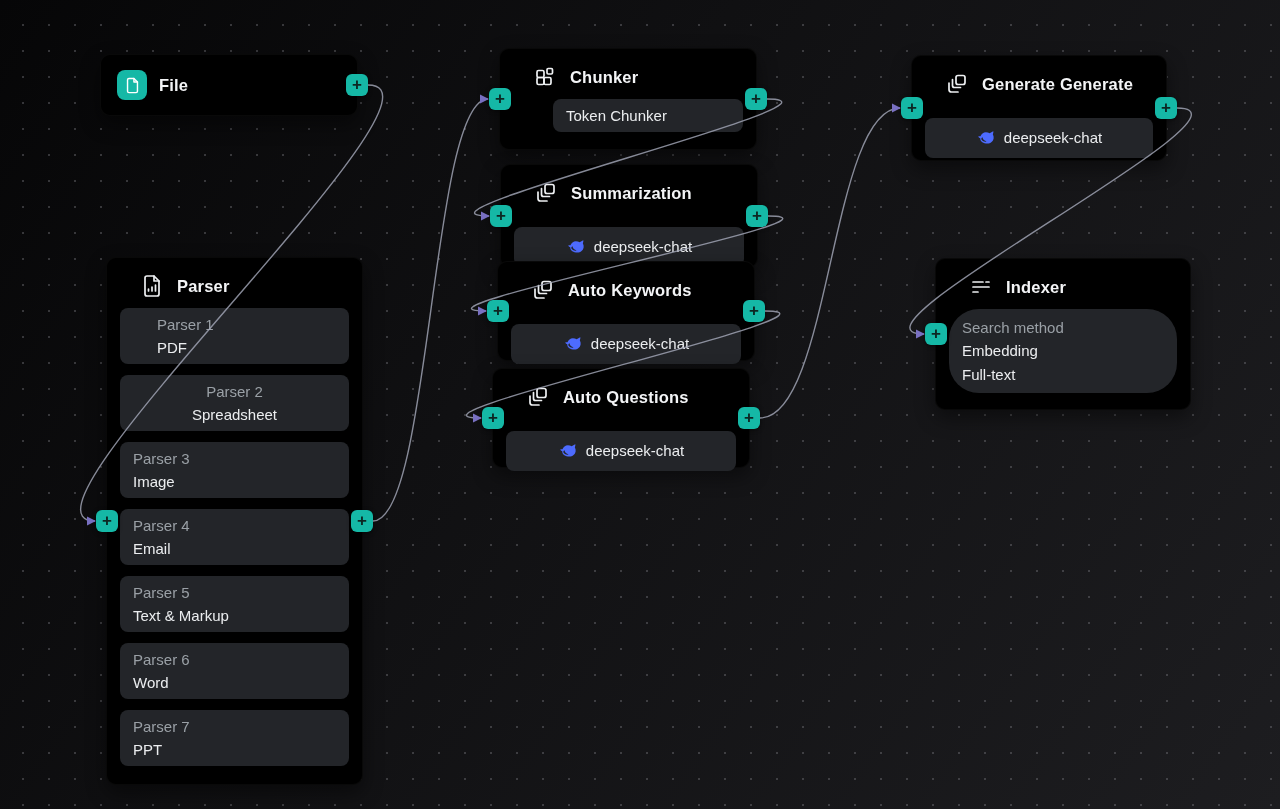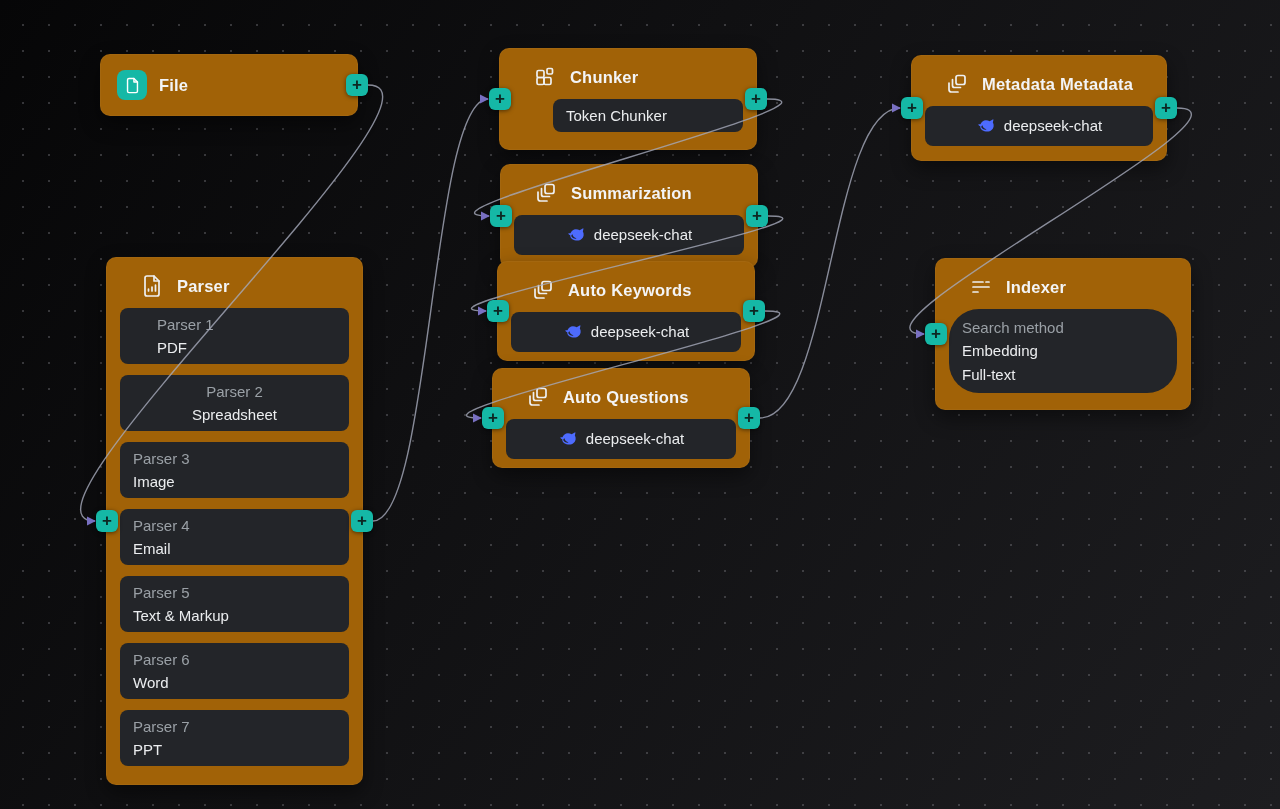--- a/index.html
+++ b/index.html
@@ -7,39 +7,39 @@
     width:1280px;height:809px;overflow:hidden;
     font-family:"Liberation Sans",sans-serif;
     background:
       radial-gradient(rgba(130,130,136,.38) 1px, transparent 1.4px) 10px 12px / 26px 26px,
       linear-gradient(125deg,#060607 0%,#101012 40%,#1d1d20 100%);
   }
   #canvas{position:relative;width:1280px;height:809px;}
   #edges{position:absolute;left:0;top:0;z-index:3;pointer-events:none;}
   .node{
     position:absolute;z-index:2;
-    background:#a16207;border:1px solid rgba(255,255,255,.035);
+    background:#000000;border:1px solid rgba(255,255,255,.035);
     border-radius:10px;box-shadow:0 8px 20px rgba(0,0,0,.45);
     box-sizing:border-box;
   }
   .node-header{display:flex;align-items:center;gap:12px;padding:15px 32px 9px;}
   .node-header.center{padding:0 16px;height:100%;}
   .node-title{color:#f3f4f6;font-size:16.5px;font-weight:700;letter-spacing:.2px;white-space:nowrap;}
   .hicon{width:26px;height:26px;flex:0 0 auto;display:flex;align-items:center;justify-content:center;}
   .hicon svg{stroke:#eef0f2;fill:none;stroke-width:1.7;stroke-linecap:round;stroke-linejoin:round;}
   .file-badge{width:30px;height:30px;border-radius:8px;background:#15b8a6;display:flex;align-items:center;justify-content:center;flex:0 0 auto;}
   .file-badge svg{stroke:#ffffff;fill:none;stroke-width:2;stroke-linecap:round;stroke-linejoin:round;}
   .node-body{display:flex;flex-direction:column;gap:11px;padding:0 13px 13px;}
   .item{
     background:#232529;border-radius:8px;padding:6px 13px;
     display:flex;flex-direction:column;justify-content:center;
   }
   .item-label{color:#9aa0a6;font-size:15px;line-height:23px;}
   .item-value{color:#ebedef;font-size:15px;line-height:24px;}
-  .item-row{flex-direction:row;align-items:center;gap:9px;min-height:22px;padding:8px 13px;}
+  .item-row{flex-direction:row;align-items:center;gap:9px;min-height:22px;padding:8px 13px;margin-top:12px;}
   .ds-icon{width:19px;height:19px;flex:0 0 auto;}
   .plus{
     position:absolute;z-index:4;width:22px;height:22px;border:none;
     border-radius:6px;background:#15b8a6;color:#0d2723;
     font-family:"Liberation Sans",sans-serif;font-size:17px;font-weight:700;line-height:20px;
     display:flex;align-items:center;justify-content:center;
     box-shadow:0 1px 4px rgba(0,0,0,.5);cursor:pointer;padding:0;
   }
   .plus-left{left:-11px;top:50%;transform:translateY(-50%);}
   .plus-right{right:-11px;top:50%;transform:translateY(-50%);}
@@ -218,21 +218,21 @@
 
   <div class="node" style="left:911px;top:55px;width:256px;height:106px;">
     <div class="node-header">
       <span class="hicon">
         <svg width="24" height="24" viewBox="0 0 24 24">
             <rect x="11" y="3.5" width="9" height="9" rx="2"></rect>
             <path d="M7.5 7.5v6a2 2 0 0 0 2 2h6"></path>
             <path d="M4 11v6.5A2.5 2.5 0 0 0 6.5 20H13"></path>
           </svg>
       </span>
-      <span class="node-title">Metadata Metadata</span>
+      <span class="node-title">Generate Generate</span>
     </div>
     <div class="node-body">
       <div class="item item-row">
         <svg class="ds-icon" viewBox="0 0 24 24">
           <path d="M17.2 5.3l4-2.3c.4-.25.95.1.85.55l-.75 3.5c.8 1.3 1.2 2.85 1 4.5-.5 3.9-3.9 6.85-8 6.85-4.9 0-8.9-2.5-8.9-6.1 0-.2 0-.4.03-.6-.95-.2-1.8-.7-2.35-1.5-.3-.45-.1-.9.4-1 .75-.2 1.5-.2 2.2-.03C6.6 6.1 9.3 4 12.5 4c1.8 0 3.45.5 4.7 1.3z" fill="#4d6bfe"></path>
           <path fill="#232529" d="M8.2 10.5c.4 2.6 2.4 4.6 5.4 5.3-2.9.6-5.9-.5-6.7-2.4-.4-1-.1-2.1 1.3-2.9z"></path>
         </svg>
         <span class="item-value">deepseek-chat</span>
       </div>
     </div>

